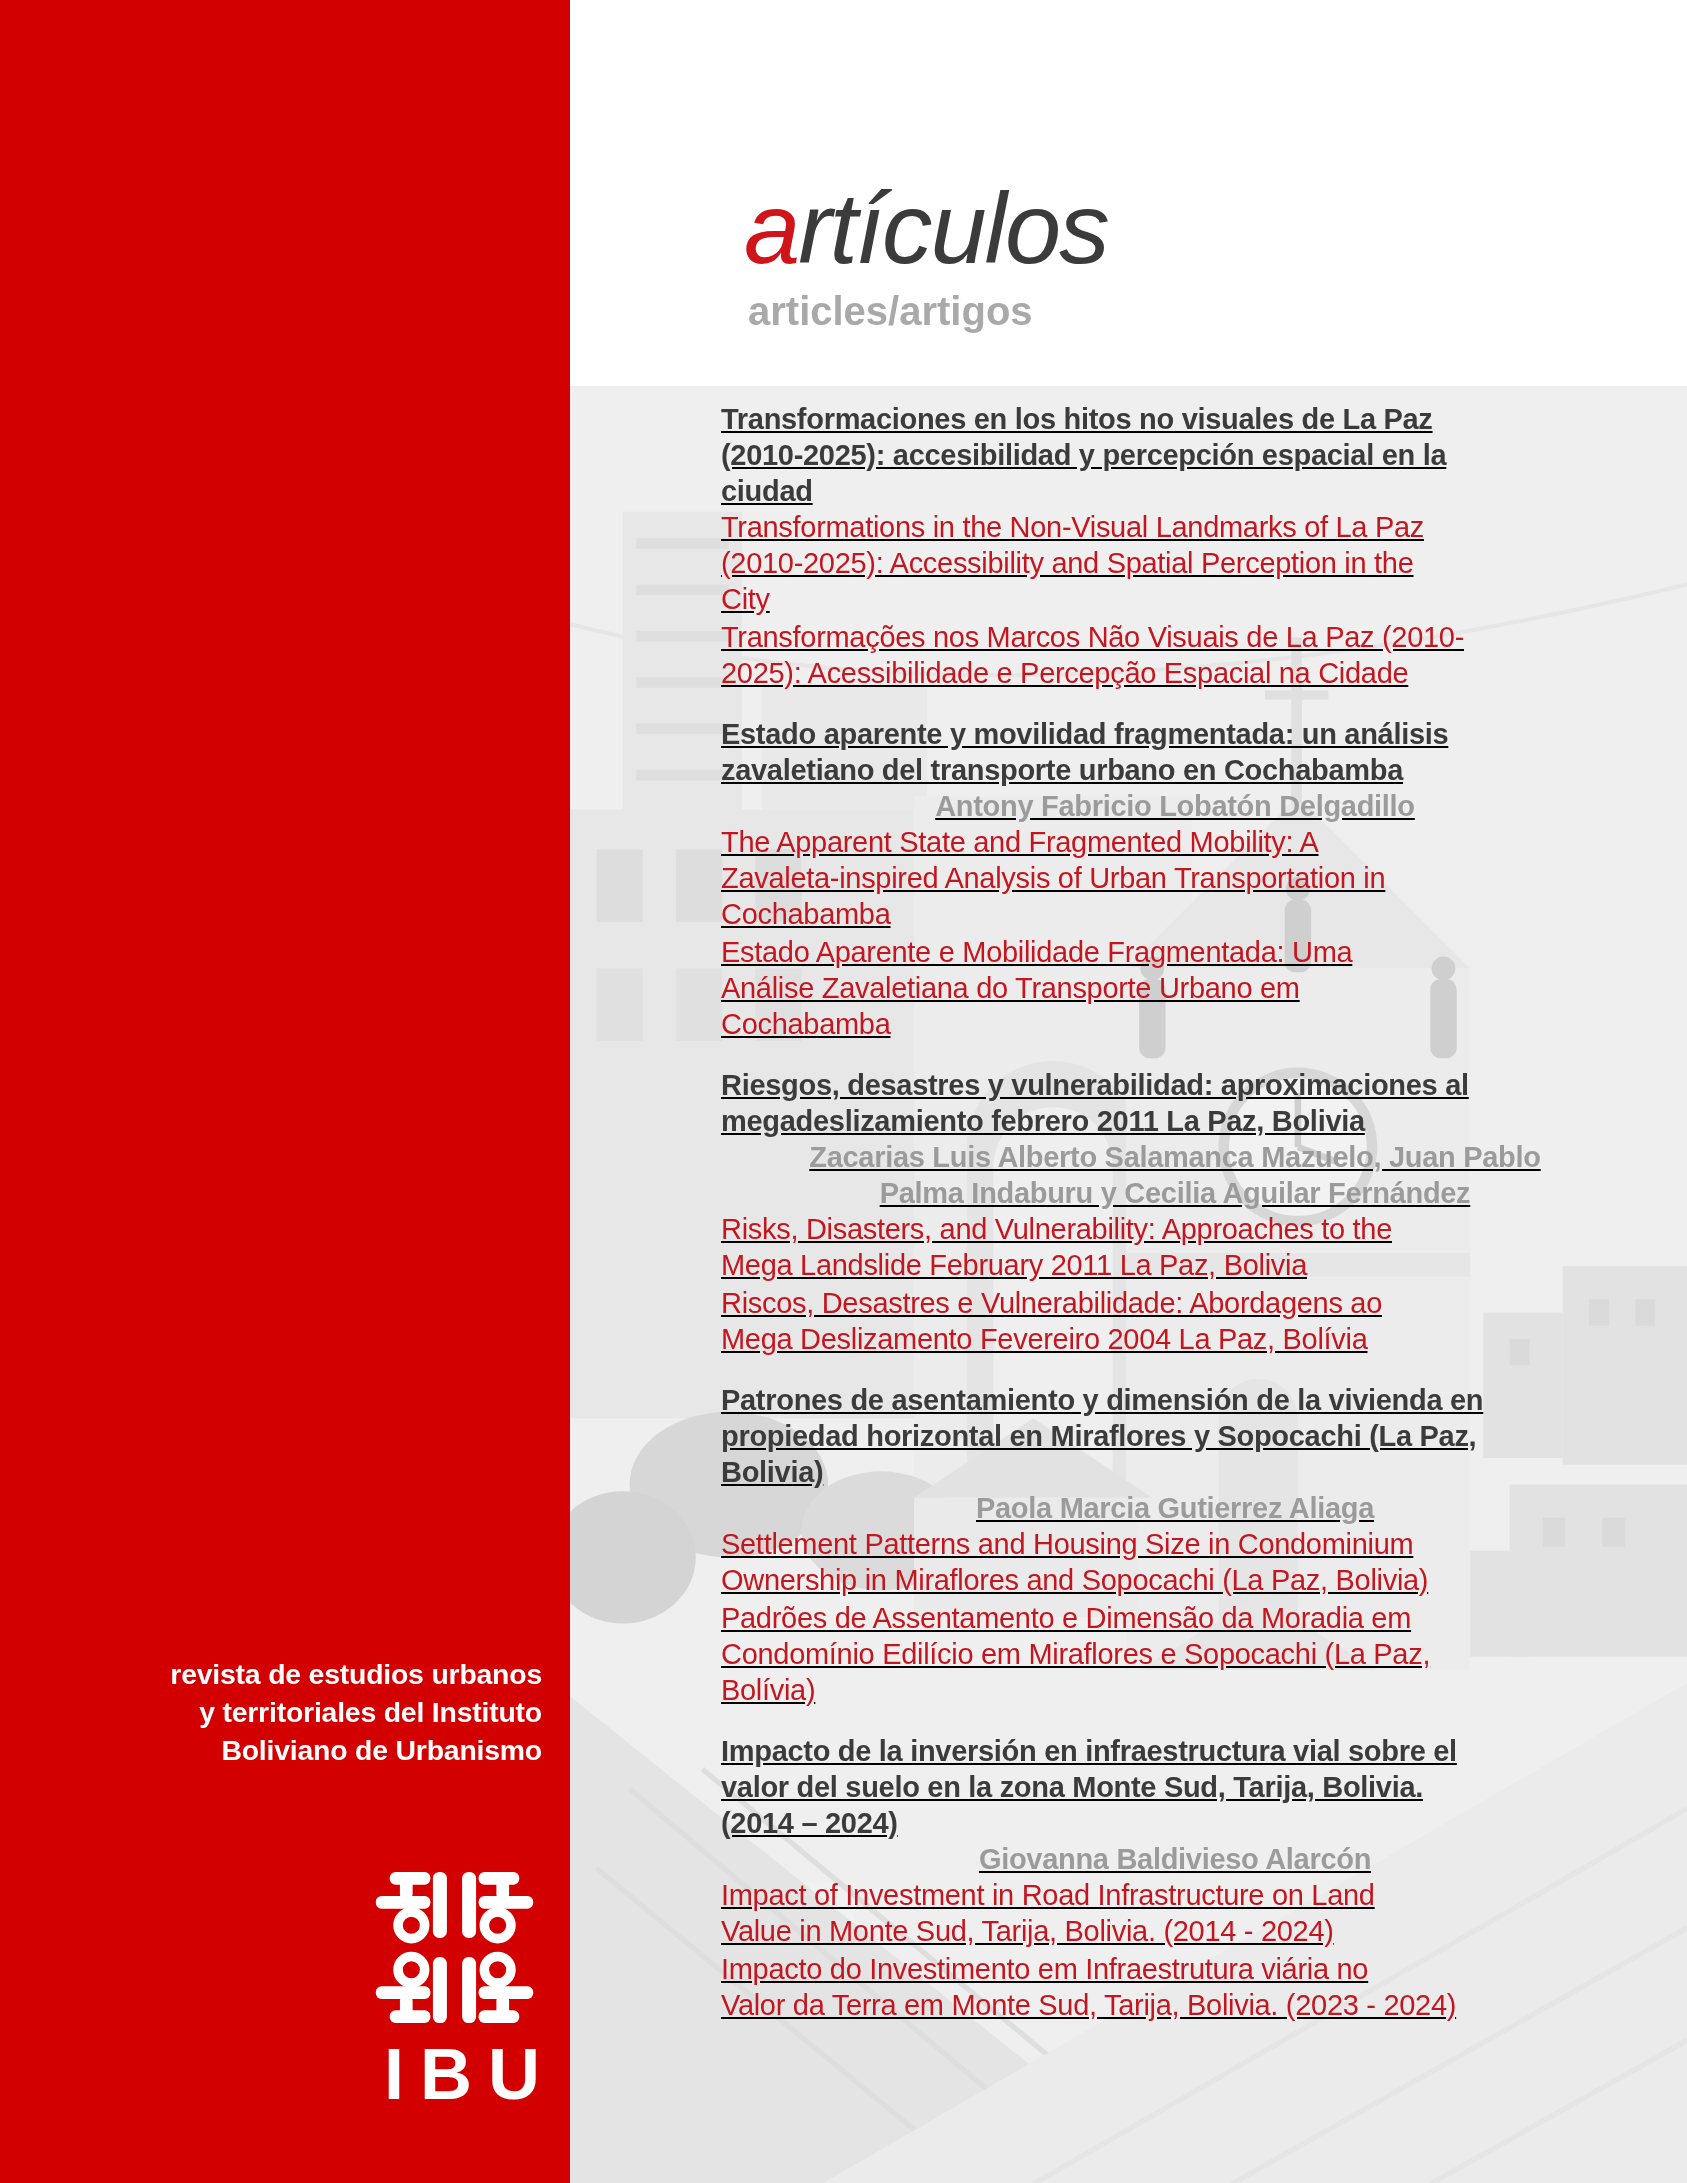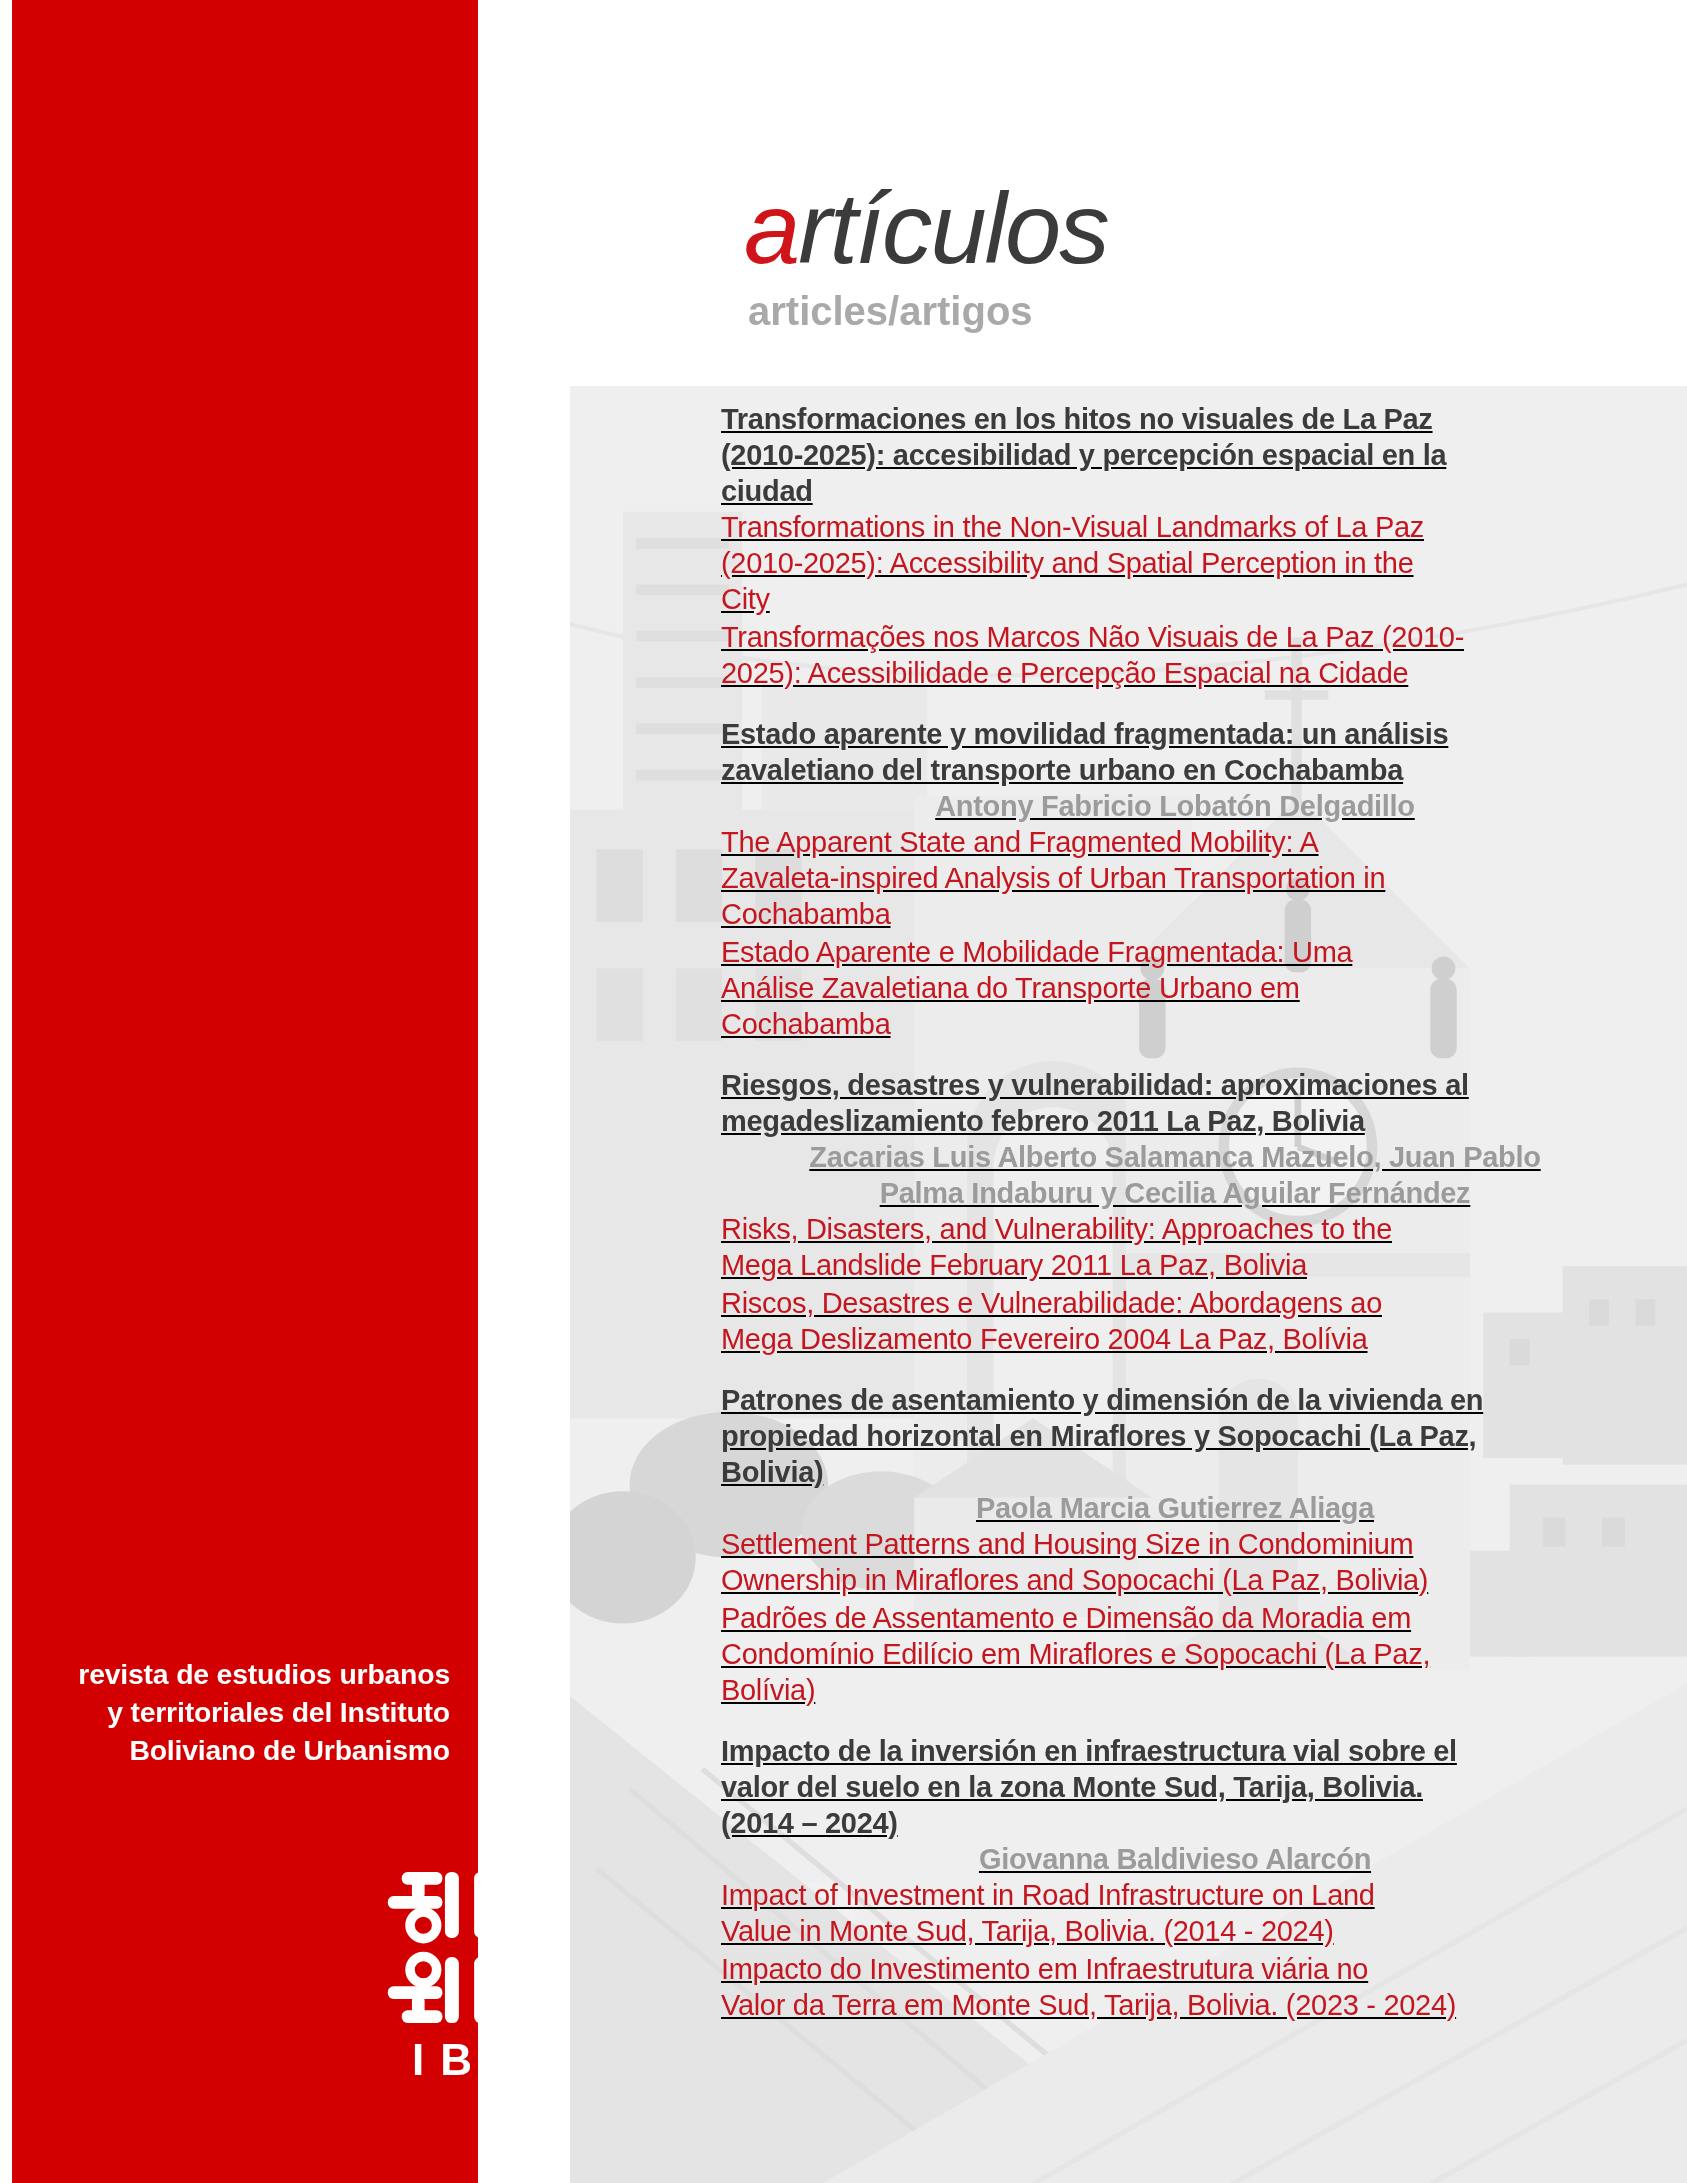--- a/index.html
+++ b/index.html
@@ -10,30 +10,30 @@
     --author-gray:#9b9b9b;
     --subtitle-gray:#a9a9a9;
     --band-bg:#f0eff0;
   }
   html,body{margin:0;padding:0;background:#ffffff;}
   .page{
     position:relative;width:1687px;height:2183px;overflow:hidden;background:#ffffff;
     font-family:"Liberation Sans",sans-serif;
   }
   
-  .sidebar{position:absolute;left:12px;top:0;width:466px;height:2183px;background:var(--sidebar-red);}
+  .sidebar{position:absolute;left:0;top:0;width:570px;height:2183px;background:var(--sidebar-red);}
   .journal-name{
     position:absolute;right:28px;top:1655px;width:516px;
     text-align:right;color:#ffffff;font-weight:bold;font-size:28.4px;line-height:38px;
     white-space:pre-line;letter-spacing:-0.2px;
   }
   .logo{position:absolute;left:368px;top:1868px;width:172px;text-align:center;}
   .logo svg{display:block;margin:0 auto;}
   .logo-acronym{
-    margin-top:10.6px;color:#ffffff;font-weight:bold;font-size:44px;line-height:1;
+    margin-top:10.6px;color:#ffffff;font-weight:bold;font-size:72px;line-height:1;
     letter-spacing:16px;text-indent:16px;
   }
   
   .header{position:absolute;left:744px;top:177px;}
   .header h1{
     margin:0;font-size:101px;font-weight:400;line-height:1.02;color:var(--title-dark);
     letter-spacing:-2px;
     font-style:italic;
   }
   .header h1 .accent{color:var(--accent-red);}

